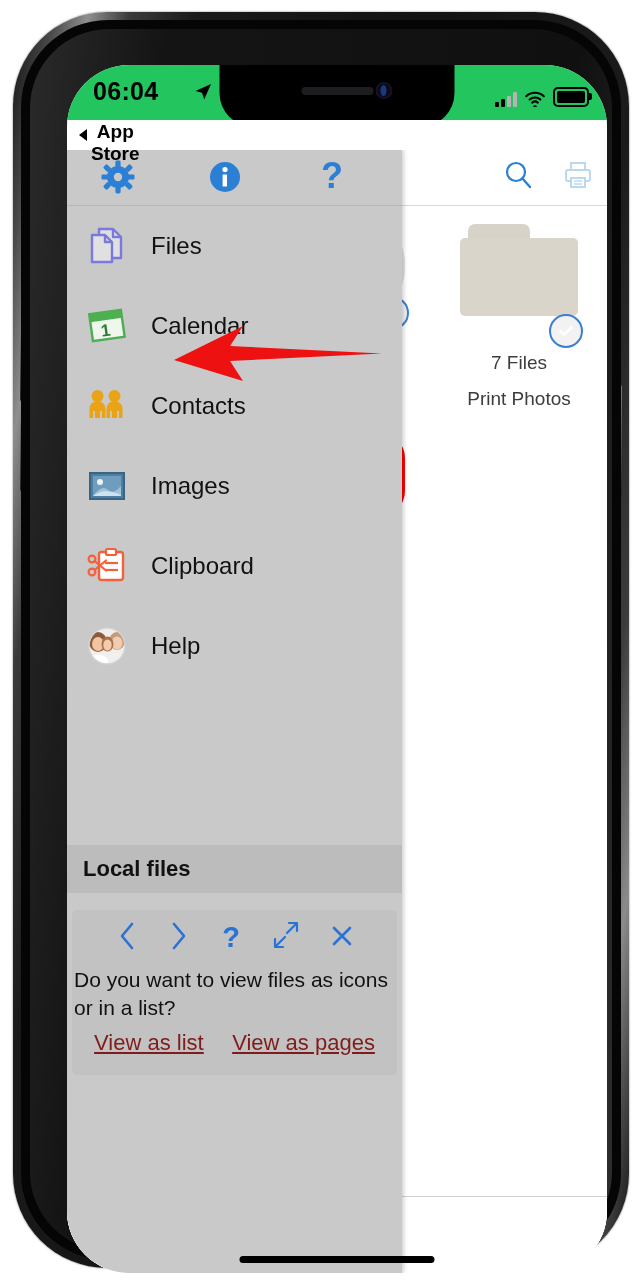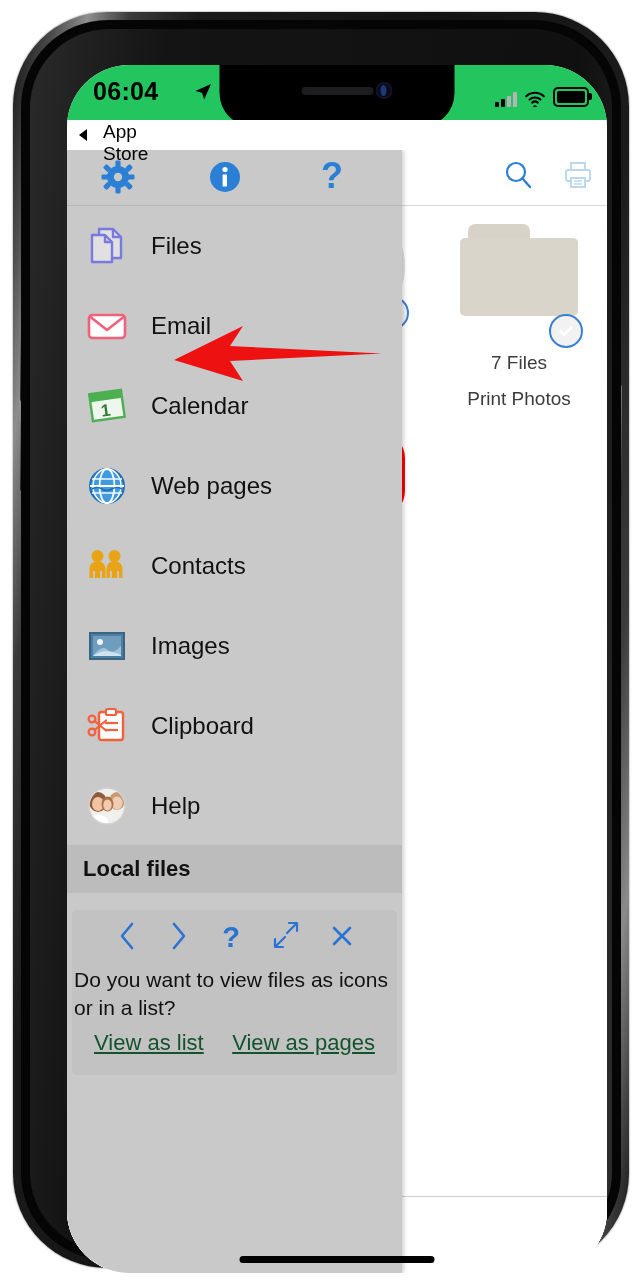--- a/index.html
+++ b/index.html
@@ -56,21 +56,21 @@
   .bars i:nth-child(1){height:5px;}
   .bars i:nth-child(2){height:8px;}
   .bars i:nth-child(3){height:11px;background:#b4b4b4;}
   .bars i:nth-child(4){height:15px;background:#b4b4b4;}
   .batt{position:relative;width:32px;height:16px;border:2px solid #000;border-radius:5px;}
   .batt:after{content:"";position:absolute;right:-5px;top:4px;width:3px;height:7px;border-radius:0 2px 2px 0;background:#000;}
   .batt i{position:absolute;left:2px;top:2px;bottom:2px;right:2px;background:#000;border-radius:2px;}
 
   
   .backrow{position:absolute;left:0;top:55px;width:540px;height:30px;background:#ffffff;z-index:5;}
-  .backrow .lbl{position:absolute;left:24px;top:1px;font-size:19px;font-weight:normal;color:#000;}
+  .backrow .lbl{position:absolute;left:12px;top:1px;font-size:19px;font-weight:bold;color:#000;text-align:center;}
   .backrow .tri{position:absolute;left:0px;top:9px;width:0;height:0;
     border-top:6px solid transparent;border-bottom:6px solid transparent;border-right:8px solid #000;}
 
   
   .app{position:absolute;left:0;top:85px;width:540px;height:1123px;background:#fff;overflow:hidden;}
 
   
   .content{position:absolute;left:0;top:0;width:540px;height:1123px;background:#fff;}
   .content-topbar{position:absolute;left:0;top:0;width:540px;height:55px;background:#fff;
     border-bottom:1px solid #d9d9d9;}
@@ -119,21 +119,21 @@
     display:flex;align-items:center;}
   .localfiles span{font-size:22px;font-weight:bold;color:#111;margin-left:16px;}
 
   .dialog{position:absolute;left:5px;top:760px;width:325px;height:165px;background:#c2c2c2;
     border-radius:5px;}
   .dlg-icons{position:absolute;left:0;top:10px;width:325px;display:flex;justify-content:center;
     gap:30px;align-items:center;}
   .dlg-text{position:absolute;left:0;top:56px;width:325px;padding:0 2px;box-sizing:border-box;
     font-size:21px;color:#111;line-height:28px;}
   .dlg-actions{position:absolute;left:0;top:120px;width:325px;text-align:center;}
-  .dlg-actions a{color:#14532d;font-size:22px;text-decoration:underline;margin:0 12px;}
+  .dlg-actions a{color:#7f1d1d;font-size:22px;text-decoration:underline;margin:0 12px;}
 
   
   .arrow{position:absolute;left:0;top:0;width:540px;height:1123px;pointer-events:none;z-index:9;}
 
   
   .homebar{position:absolute;left:50%;transform:translateX(-50%);bottom:10px;width:195px;height:7px;
     border-radius:4px;background:#000;z-index:10;}
 </style>
 </head>
 <body>
@@ -336,57 +336,34 @@
                     <svg width="42" height="42" viewBox="0 0 42 42">
                       <path d="M13 4 h14 l8 8 v21 h-22 Z" fill="#e0e0e0" stroke="#7b78e0" stroke-width="2.4" stroke-linejoin="round"></path>
                       <path d="M27 4 v8 h8" fill="none" stroke="#7b78e0" stroke-width="2.4" stroke-linejoin="round"></path>
                       <path d="M6 10 h13 l7 7 v20 h-20 Z" fill="#e0e0e0" stroke="#7b78e0" stroke-width="2.4" stroke-linejoin="round"></path>
                       <path d="M19 10 v7 h7" fill="none" stroke="#7b78e0" stroke-width="2.4" stroke-linejoin="round"></path>
                     </svg>
                   </span>
                   <span class="mlabel">Files</span>
                 </div>
 
-                <div class="mitem">
-                  <span class="mico">
-                    <svg width="42" height="42" viewBox="0 0 42 42">
-                      <rect x="3" y="10" width="36" height="23" rx="3.5" fill="#fff" stroke="#f2607a" stroke-width="2.6"></rect>
-                      <path d="M4.5 12 L21 25 L37.5 12" fill="none" stroke="#f2607a" stroke-width="2.6" stroke-linecap="round" stroke-linejoin="round"></path>
-                    </svg>
-                  </span>
-                  <span class="mlabel">Email</span>
-                </div>
 
                 <div class="mitem">
                   <span class="mico">
                     <svg width="42" height="42" viewBox="0 0 42 42">
                       <g transform="rotate(-8 21 21)">
                         <rect x="5" y="7" width="32" height="27" fill="#eef6ee" stroke="#4caf50" stroke-width="2.4"></rect>
                         <rect x="5" y="7" width="32" height="8" fill="#4caf50"></rect>
                         <text x="19" y="31" font-family="Liberation Sans, sans-serif" font-size="17" font-weight="bold" fill="#2f7a33" text-anchor="middle">1</text>
                       </g>
                     </svg>
                   </span>
                   <span class="mlabel">Calendar</span>
                 </div>
 
-                <div class="mitem">
-                  <span class="mico">
-                    <svg width="42" height="42" viewBox="0 0 42 42">
-                      <circle cx="21" cy="21" r="17" fill="#3f9ae0" stroke="#1f6fb8" stroke-width="2"></circle>
-                      <ellipse cx="21" cy="21" rx="7.5" ry="17" fill="none" stroke="#fff" stroke-width="1.8"></ellipse>
-                      <ellipse cx="21" cy="21" rx="14" ry="17" fill="none" stroke="#fff" stroke-width="1.4"></ellipse>
-                      <line x1="4" y1="21" x2="38" y2="21" stroke="#fff" stroke-width="1.8"></line>
-                      <path d="M6 14 h30" stroke="#fff" stroke-width="1.4" fill="none"></path>
-                      <path d="M6 28 h30" stroke="#fff" stroke-width="1.4" fill="none"></path>
-                      <path d="M6 24 q5 -3 10 0 q5 3 10 0 q5 -3 10 0" stroke="#1f6fb8" stroke-width="1.5" fill="none"></path>
-                    </svg>
-                  </span>
-                  <span class="mlabel">Web pages</span>
-                </div>
 
                 <div class="mitem">
                   <span class="mico">
                     <svg width="42" height="42" viewBox="0 0 42 42">
                       <g fill="#e8a317">
                         <circle cx="11.5" cy="11" r="6"></circle>
                         <path d="M3.5 33 v-9 a8 8 0 0 1 16 0 v9 Z"></path>
                         <circle cx="28.5" cy="11" r="6"></circle>
                         <path d="M20.5 33 v-9 a8 8 0 0 1 16 0 v9 Z"></path>
                       </g>

